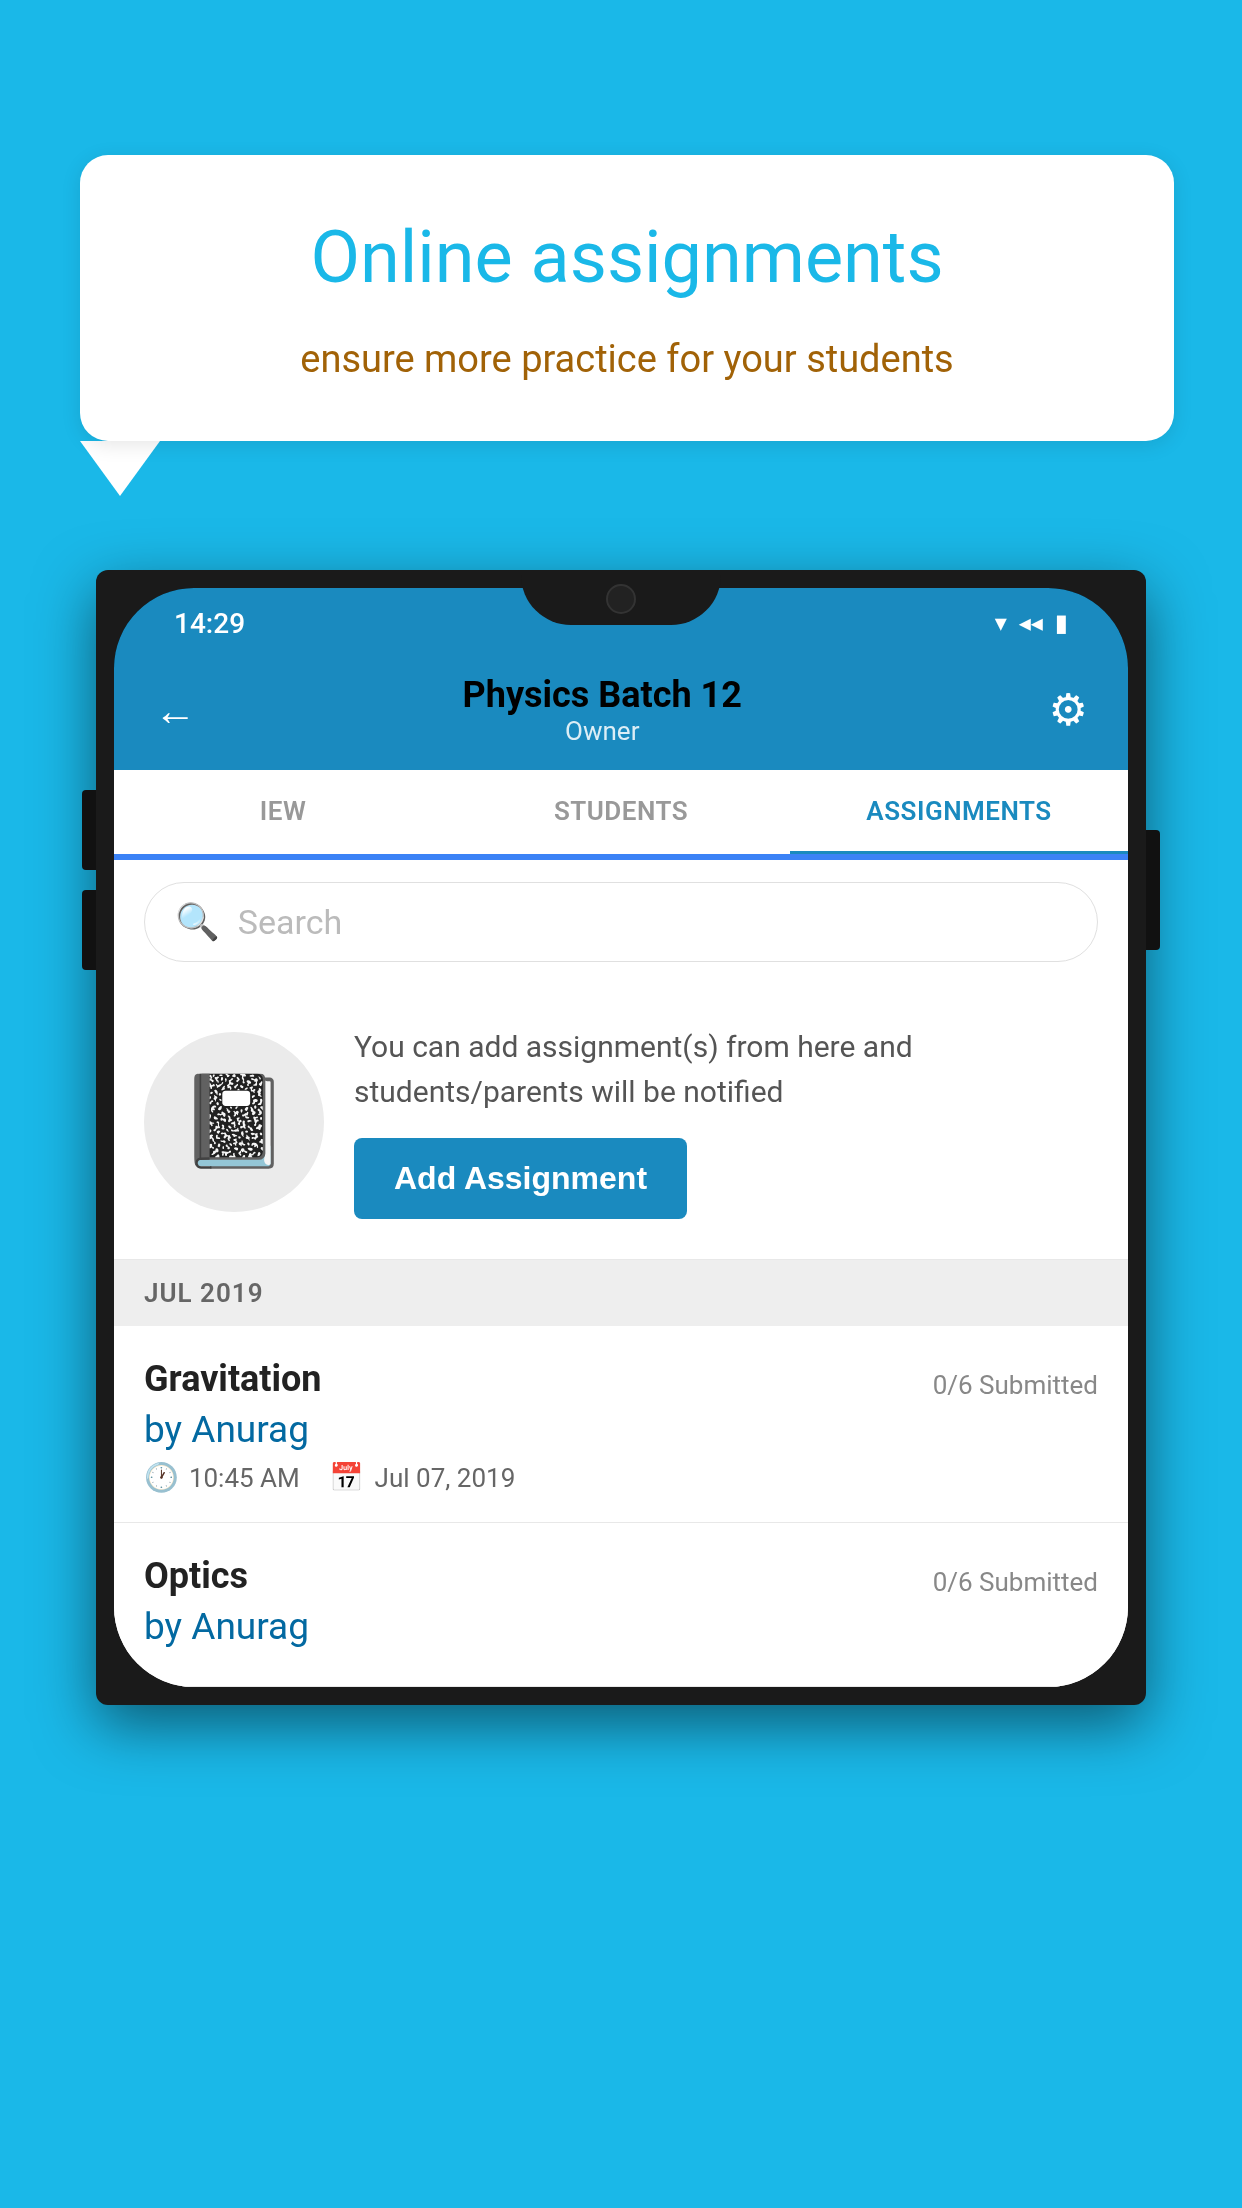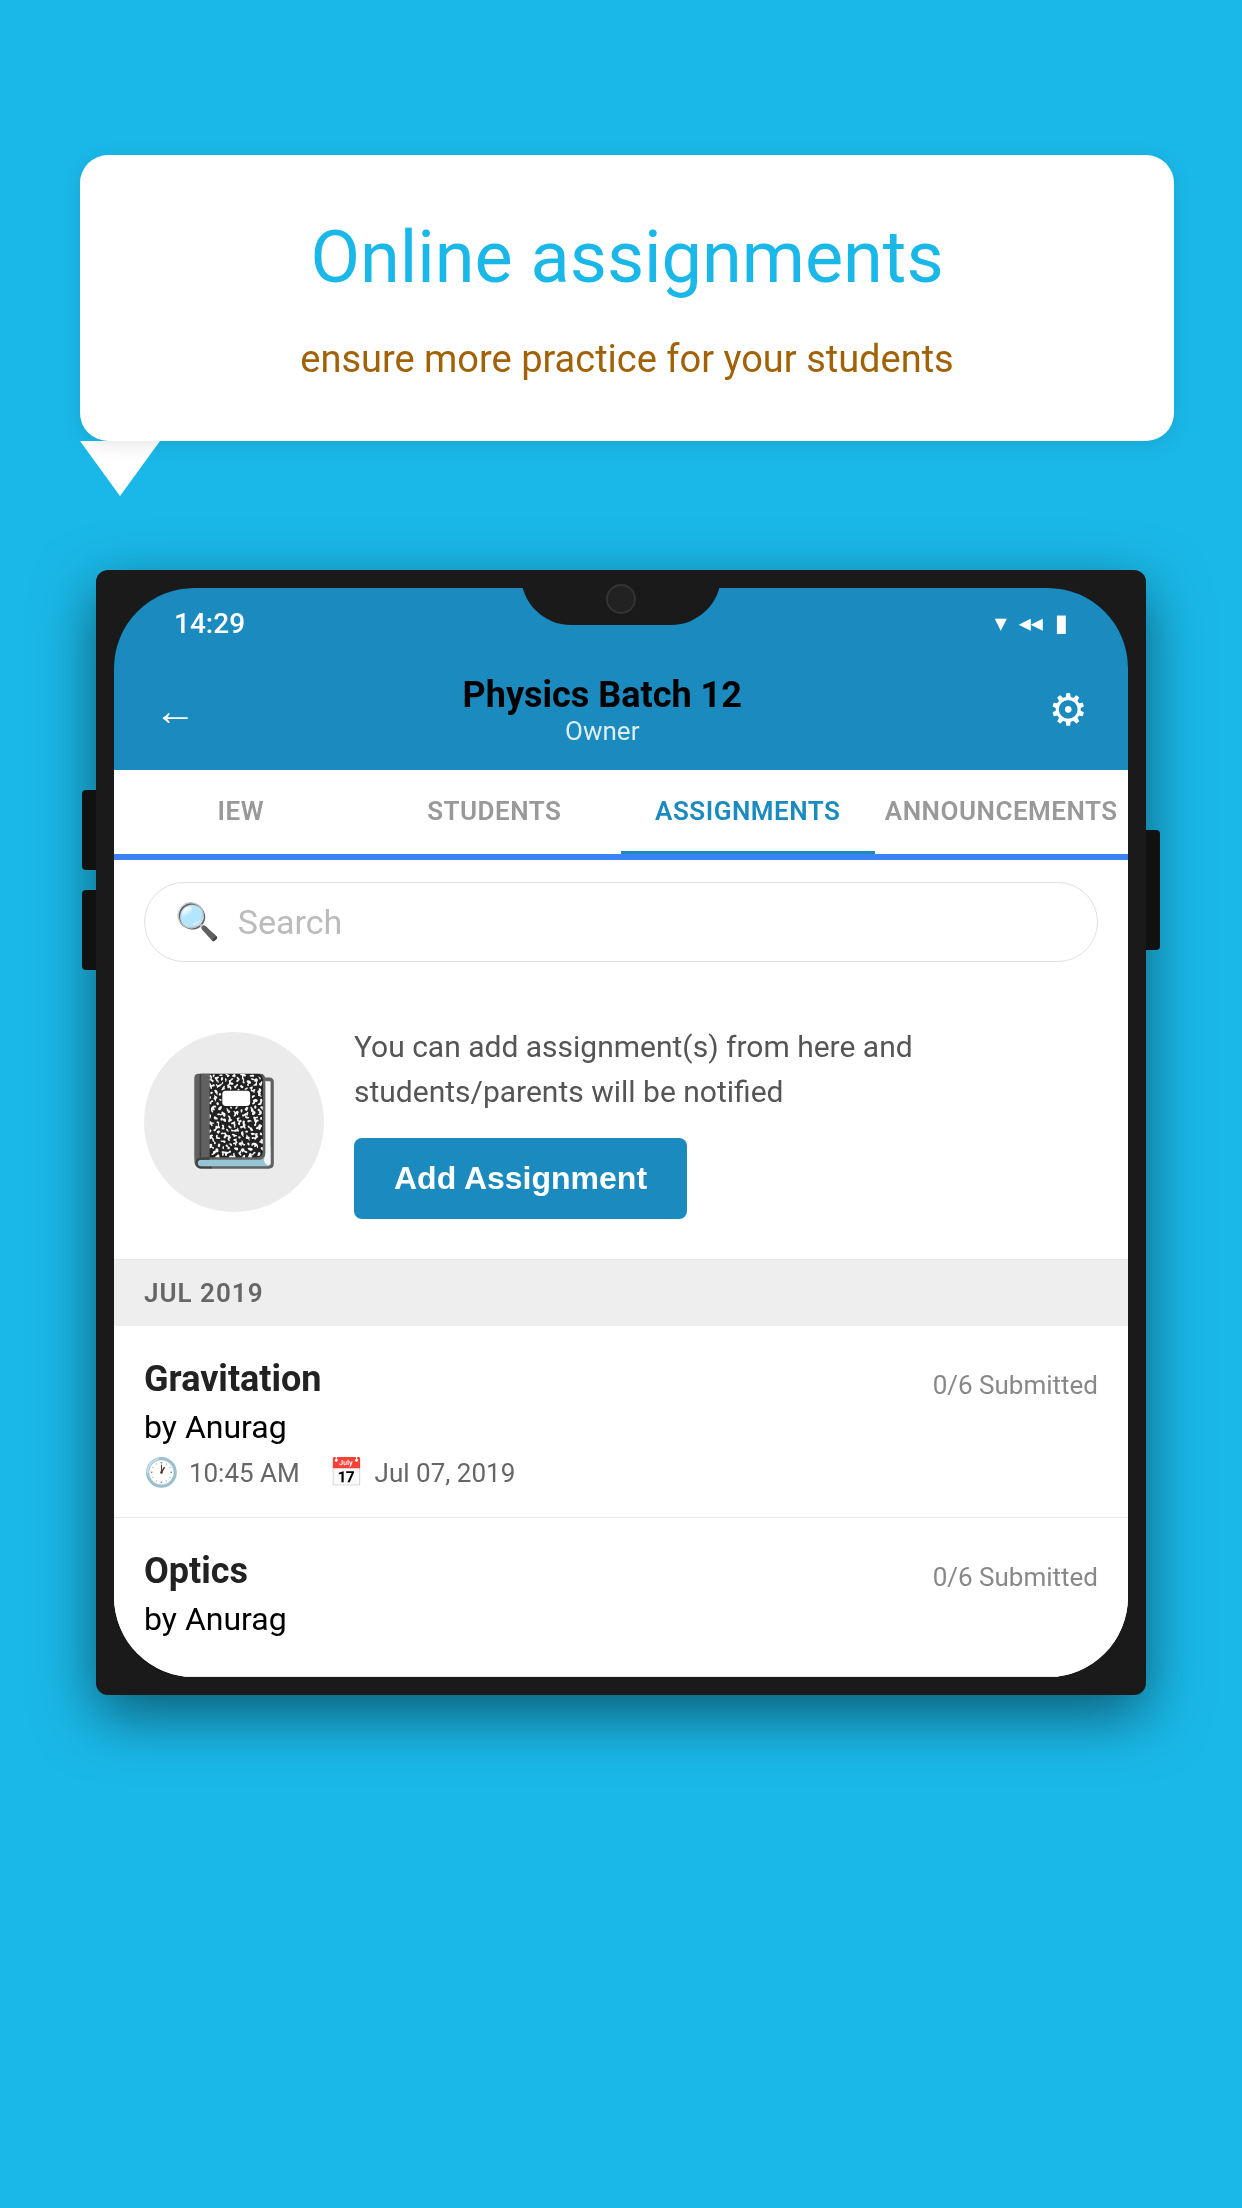--- a/index.html
+++ b/index.html
@@ -332,22 +332,22 @@
       font-weight: 700;
       color: #222;
     }
 
     .assignment-submitted {
       font-size: 26px;
       color: #888;
     }
 
     .assignment-author {
-      font-size: 32px;
-      color: #000000;
+      font-size: 37px;
+      color: #0369a1;
       margin-bottom: 10px;
     }
 
     .assignment-meta {
       display: flex;
       align-items: center;
       gap: 30px;
       font-size: 26px;
       color: #666;
     }
@@ -403,21 +403,20 @@
           <div class="app-bar-title">Physics Batch 12</div>
           <div class="app-bar-subtitle">Owner</div>
         </div>
         <div class="app-bar-settings">⚙</div>
       </div>
 
       <div class="tab-bar">
         <div class="tab-item">IEW</div>
         <div class="tab-item">STUDENTS</div>
         <div class="tab-item active">ASSIGNMENTS</div>
-        <div class="tab-item">ANNOUNCEMENTS</div>
       </div>
 
       <div class="screen-scroll">
 
         <div class="search-bar-container">
           <div class="search-bar">
             <span class="search-icon">🔍</span>
             <span class="search-placeholder">Search</span>
           </div>
         </div>

